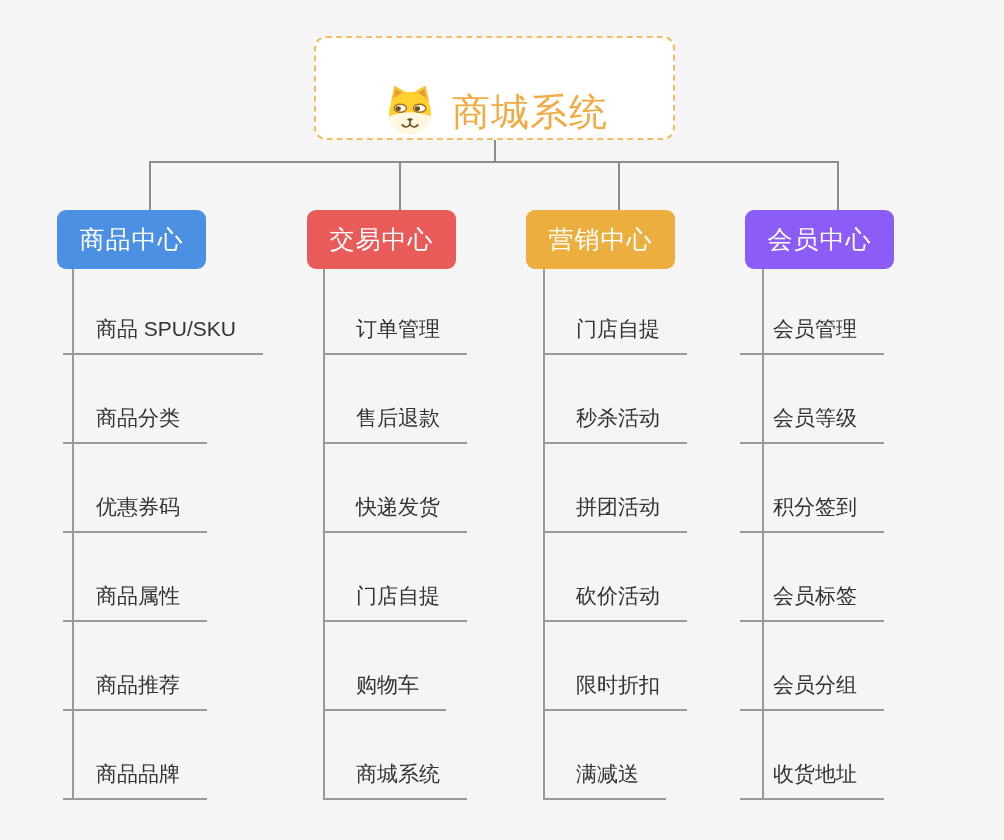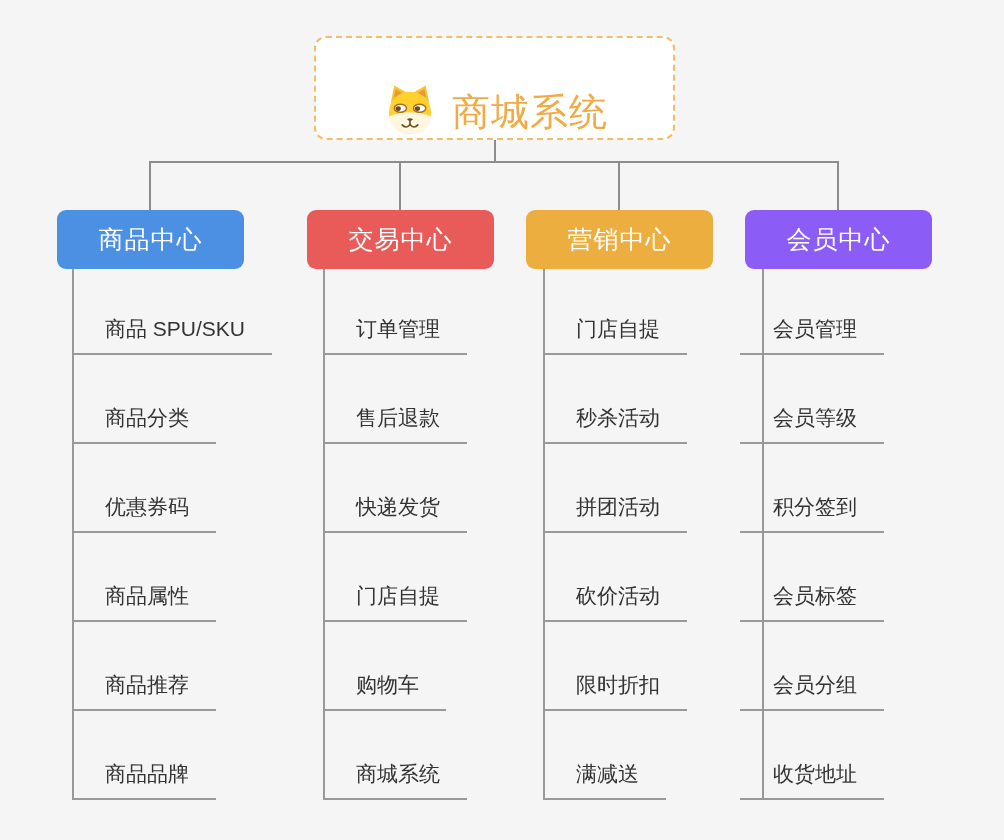--- a/index.html
+++ b/index.html
@@ -20,32 +20,32 @@
   
   .connector{position:absolute;background:#8c8c8c;}
   .root-trunk{left:494px;top:140px;width:2px;height:23px;}
   .top-bar{left:149px;top:161px;width:690px;height:2px;}
   .drop{top:162px;width:2px;height:48px;}
   .drop0{left:149px}.drop1{left:399px}.drop2{left:618px}.drop3{left:837px}
   .trunk{position:absolute;top:269px;width:2px;height:531px;background:#999;}
   .t0{left:72px}.t1{left:323px}.t2{left:543px}.t3{left:762px}
   
   .branch-box{
-    position:absolute;top:210px;width:187px;height:59px;border-radius:9px;
+    position:absolute;top:210px;width:149px;height:59px;border-radius:9px;
     display:flex;align-items:center;justify-content:center;
     color:#fff;font-size:25px;letter-spacing:1px;cursor:pointer;
   }
   .b0{left:57px}.b1{left:307px}.b2{left:526px}.b3{left:745px}
   
   .item{
     position:absolute;display:inline-block;white-space:nowrap;
     font-size:21px;color:#333;height:40px;line-height:40px;
     padding:0 27px 4px 33px;border-bottom:2px solid #999;cursor:pointer;
   }
-  .ci0{left:72px}.ci1{left:323px}.ci2{left:543px}.ci3{left:740px}
+  .ci0{left:63px}.ci1{left:323px}.ci2{left:543px}.ci3{left:740px}
   .r0{top:309px}.r1{top:398px}.r2{top:487px}.r3{top:576px}.r4{top:665px}.r5{top:754px}
 </style>
 </head>
 <body>
 
 <div class="root-node">
   <svg class="root-icon" viewBox="0 0 64 64" aria-hidden="true">
 
     <path d="M10 24 L14 4 L28 12 Z" fill="#f7c52e"></path>
     <path d="M54 24 L50 4 L36 12 Z" fill="#f7c52e"></path>

